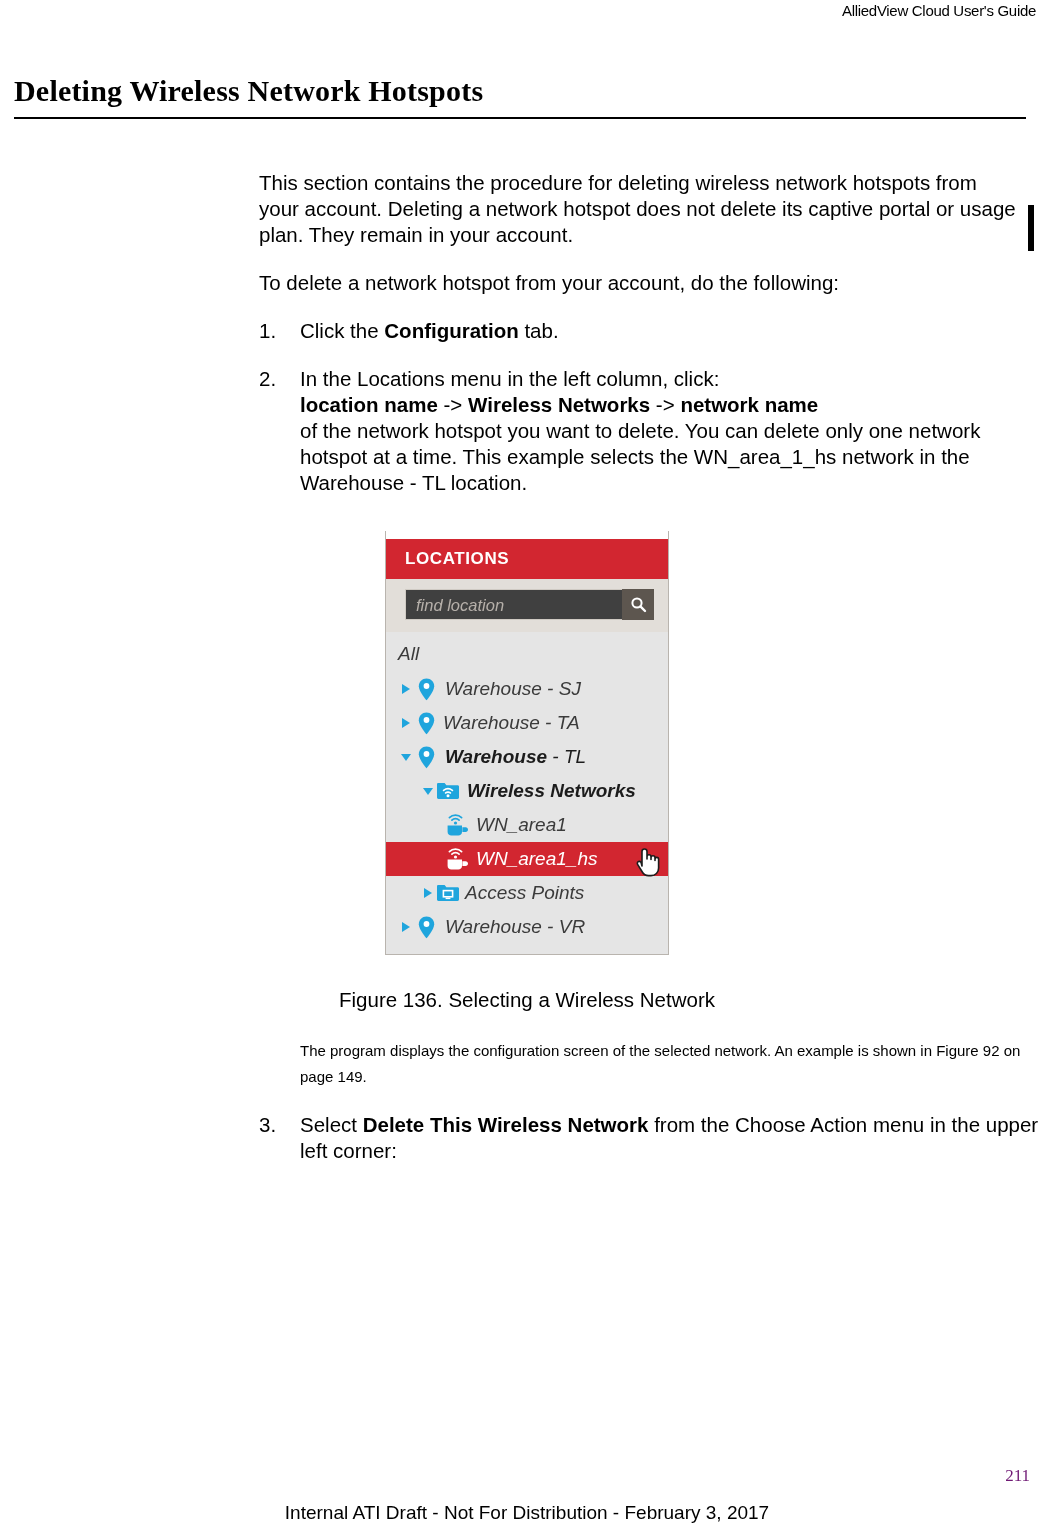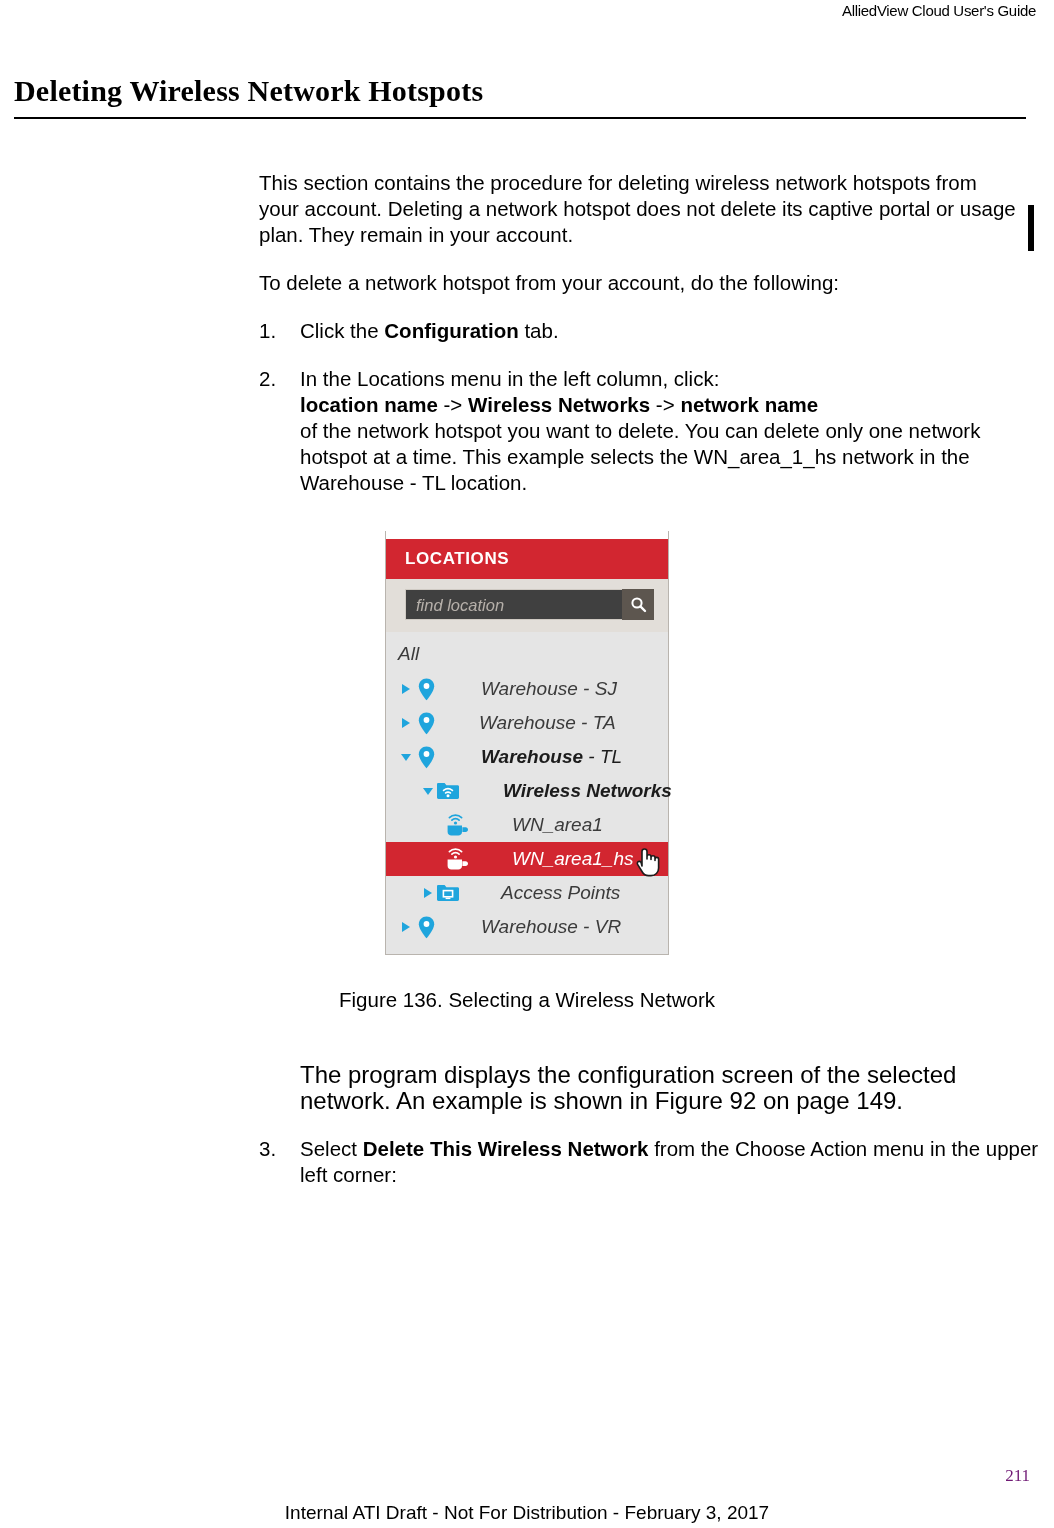--- a/index.html
+++ b/index.html
@@ -88,24 +88,23 @@
   }
   .step .num {
     position: absolute;
     left: 0;
     top: 0;
     width: 30px;
     text-align: left;
   }
   .step-indent {
     padding-left: 41px;
-    font-size: 24px;
+    font-size: 15px;
     line-height: 26px;
     margin-bottom: 22px;
-    margin-top: 24px;
   }
   b { font-weight: bold; }
 
   
   .figure-wrap {
     position: absolute;
     left: 0;
     top: 531px;
     width: 1054px;
     text-align: center;
@@ -190,21 +189,21 @@
     align-items: center;
     justify-content: center;
   }
   .tree-row .icon {
     width: 26px;
     flex: 0 0 26px;
     display: flex;
     align-items: center;
     justify-content: center;
   }
-  .tree-row .label { padding-left: 6px; margin-left: 36px; }
+  .tree-row .label { padding-left: 6px; }
   .tree-row .label.tight { padding-left: 4px; }
 
   .ind-0 { padding-left: 12px; }
   .ind-1 { padding-left: 34px; }
   .ind-2 { padding-left: 58px; }
 
   .all-row {
     font-size: 19px;
     color: #3b3b3b;
     padding: 0 0 4px 12px;

